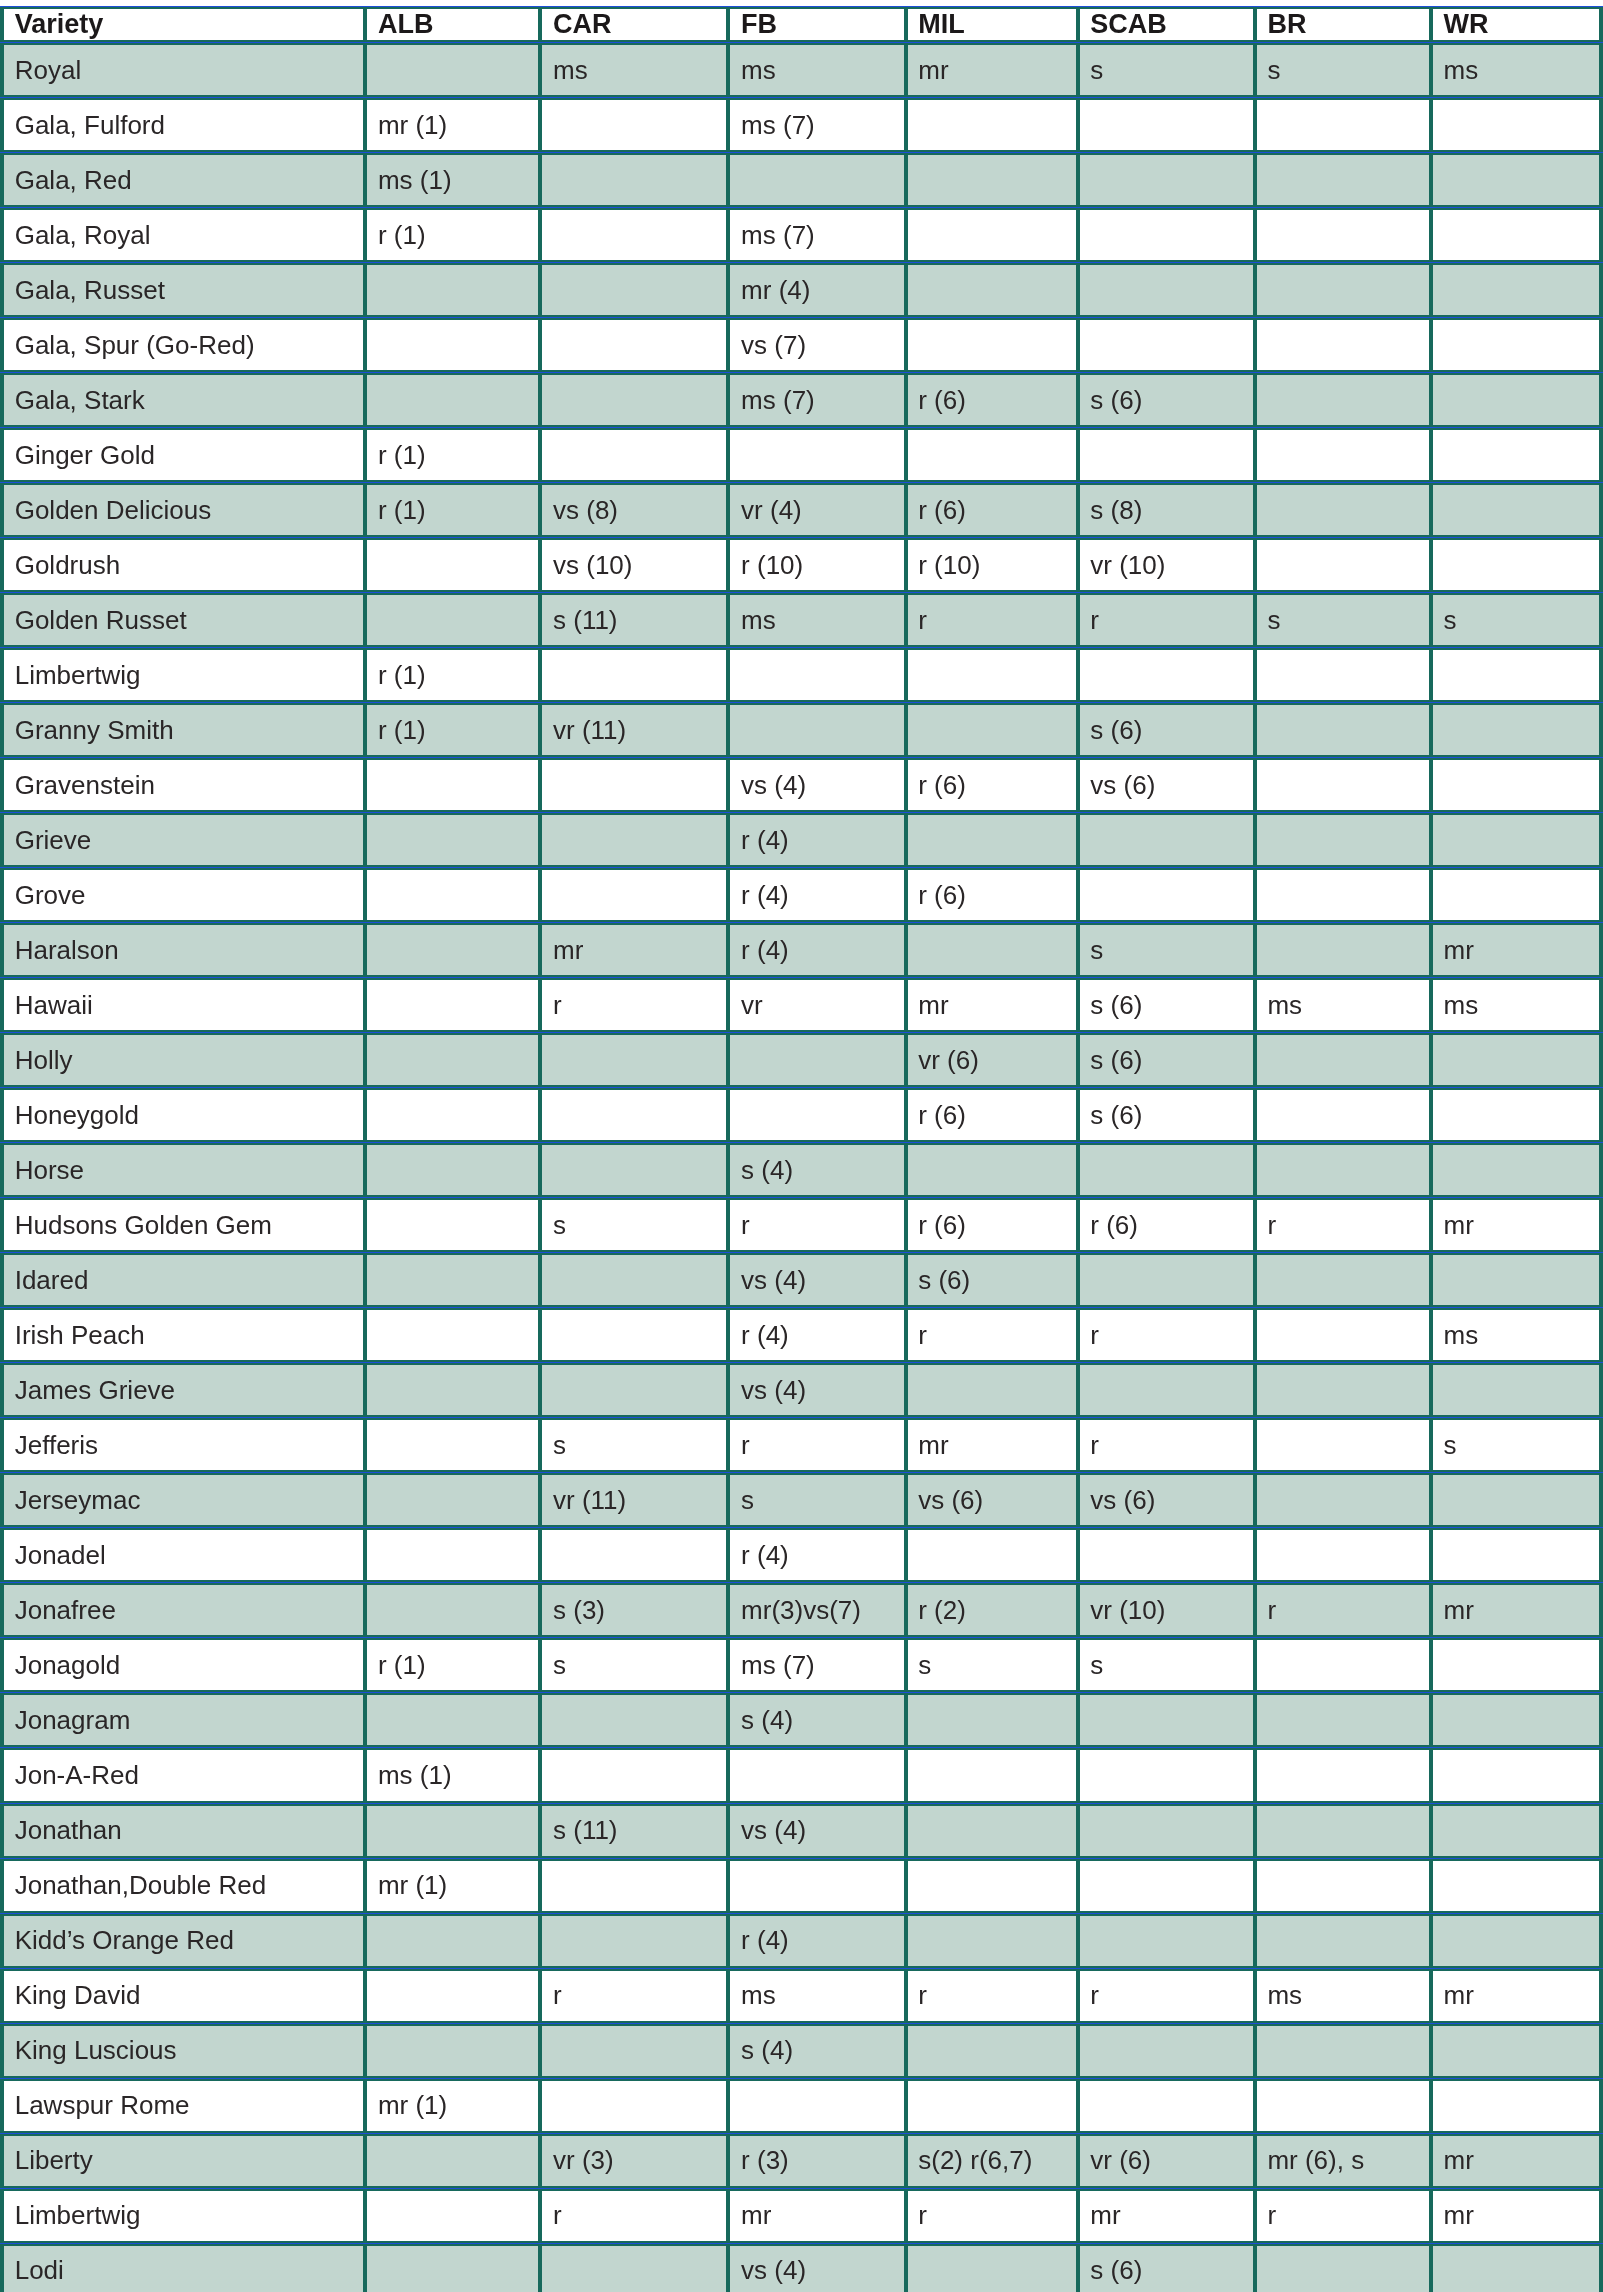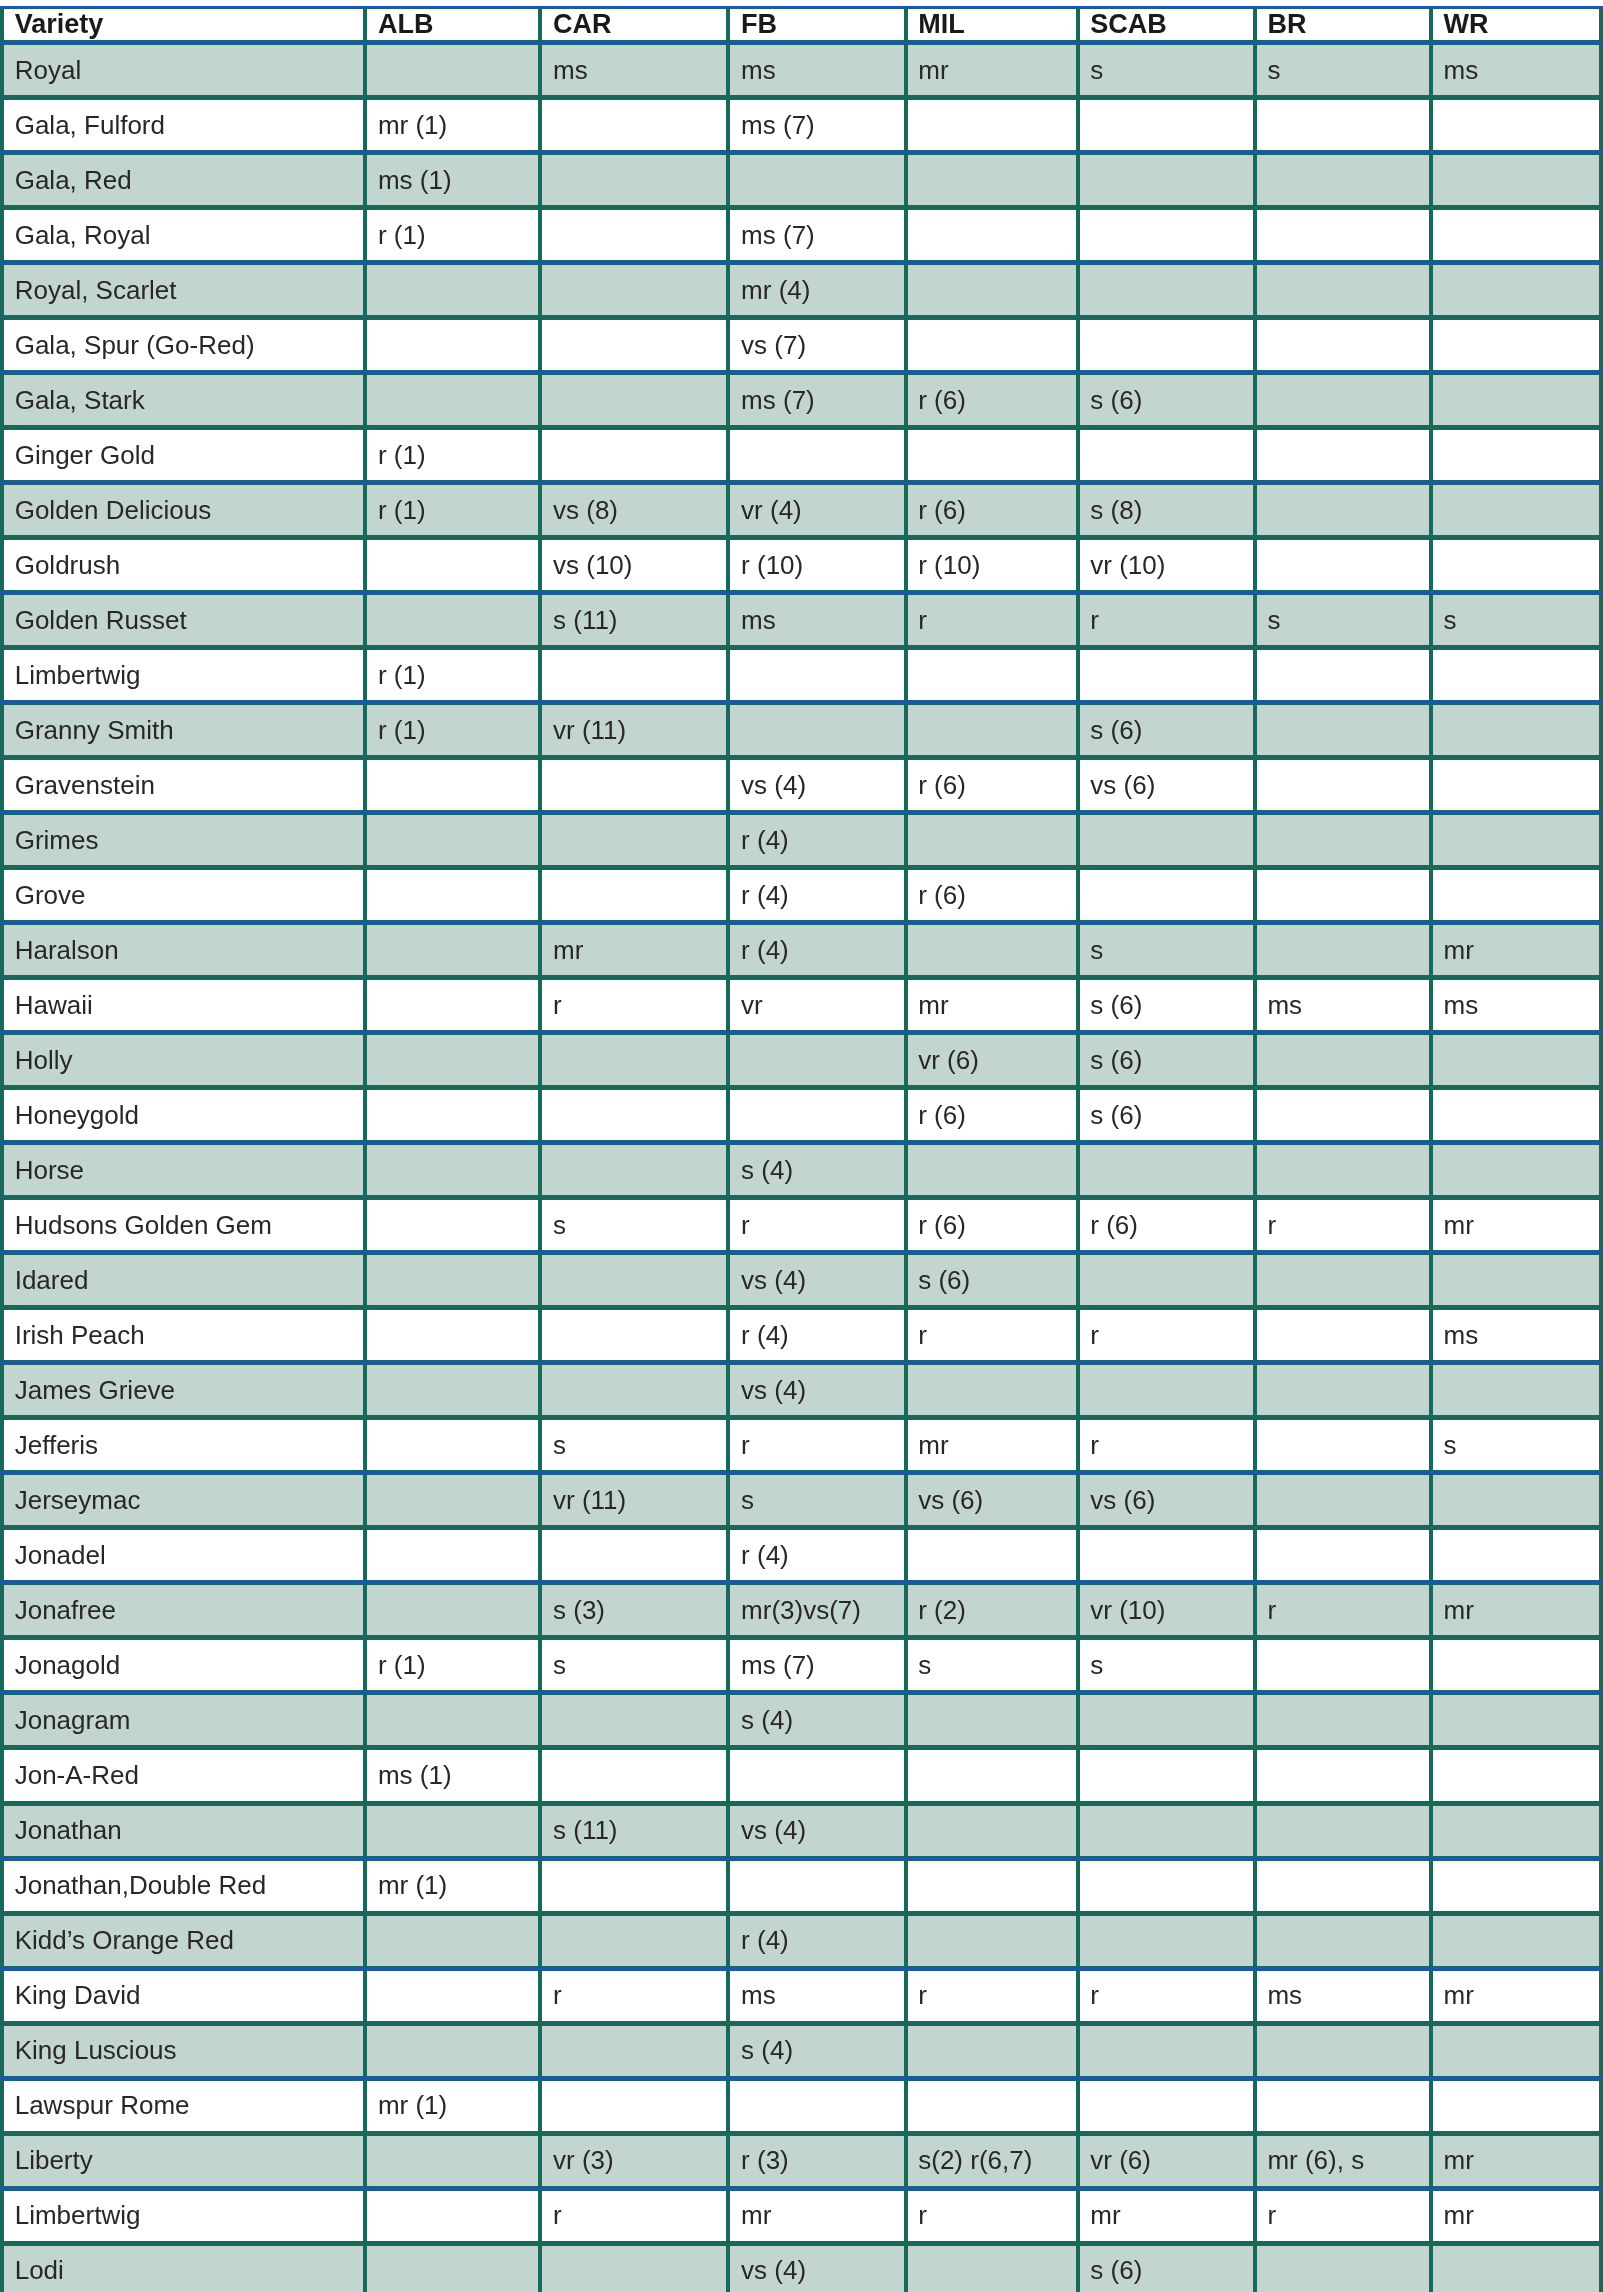--- a/index.html
+++ b/index.html
@@ -98,21 +98,21 @@
         <td>Gala, Royal</td>
         <td>r (1)</td>
         <td></td>
         <td>ms (7)</td>
         <td></td>
         <td></td>
         <td></td>
         <td></td>
       </tr>
       <tr>
-        <td>Royal, Scarlet</td>
+        <td>Gala, Russet</td>
         <td></td>
         <td></td>
         <td>mr (4)</td>
         <td></td>
         <td></td>
         <td></td>
         <td></td>
       </tr>
       <tr>
         <td>Gala, Spur (Go-Red)</td>
@@ -198,21 +198,21 @@
         <td>Gravenstein</td>
         <td></td>
         <td></td>
         <td>vs (4)</td>
         <td>r (6)</td>
         <td>vs (6)</td>
         <td></td>
         <td></td>
       </tr>
       <tr>
-        <td>Grimes</td>
+        <td>Grieve</td>
         <td></td>
         <td></td>
         <td>r (4)</td>
         <td></td>
         <td></td>
         <td></td>
         <td></td>
       </tr>
       <tr>
         <td>Grove</td>

